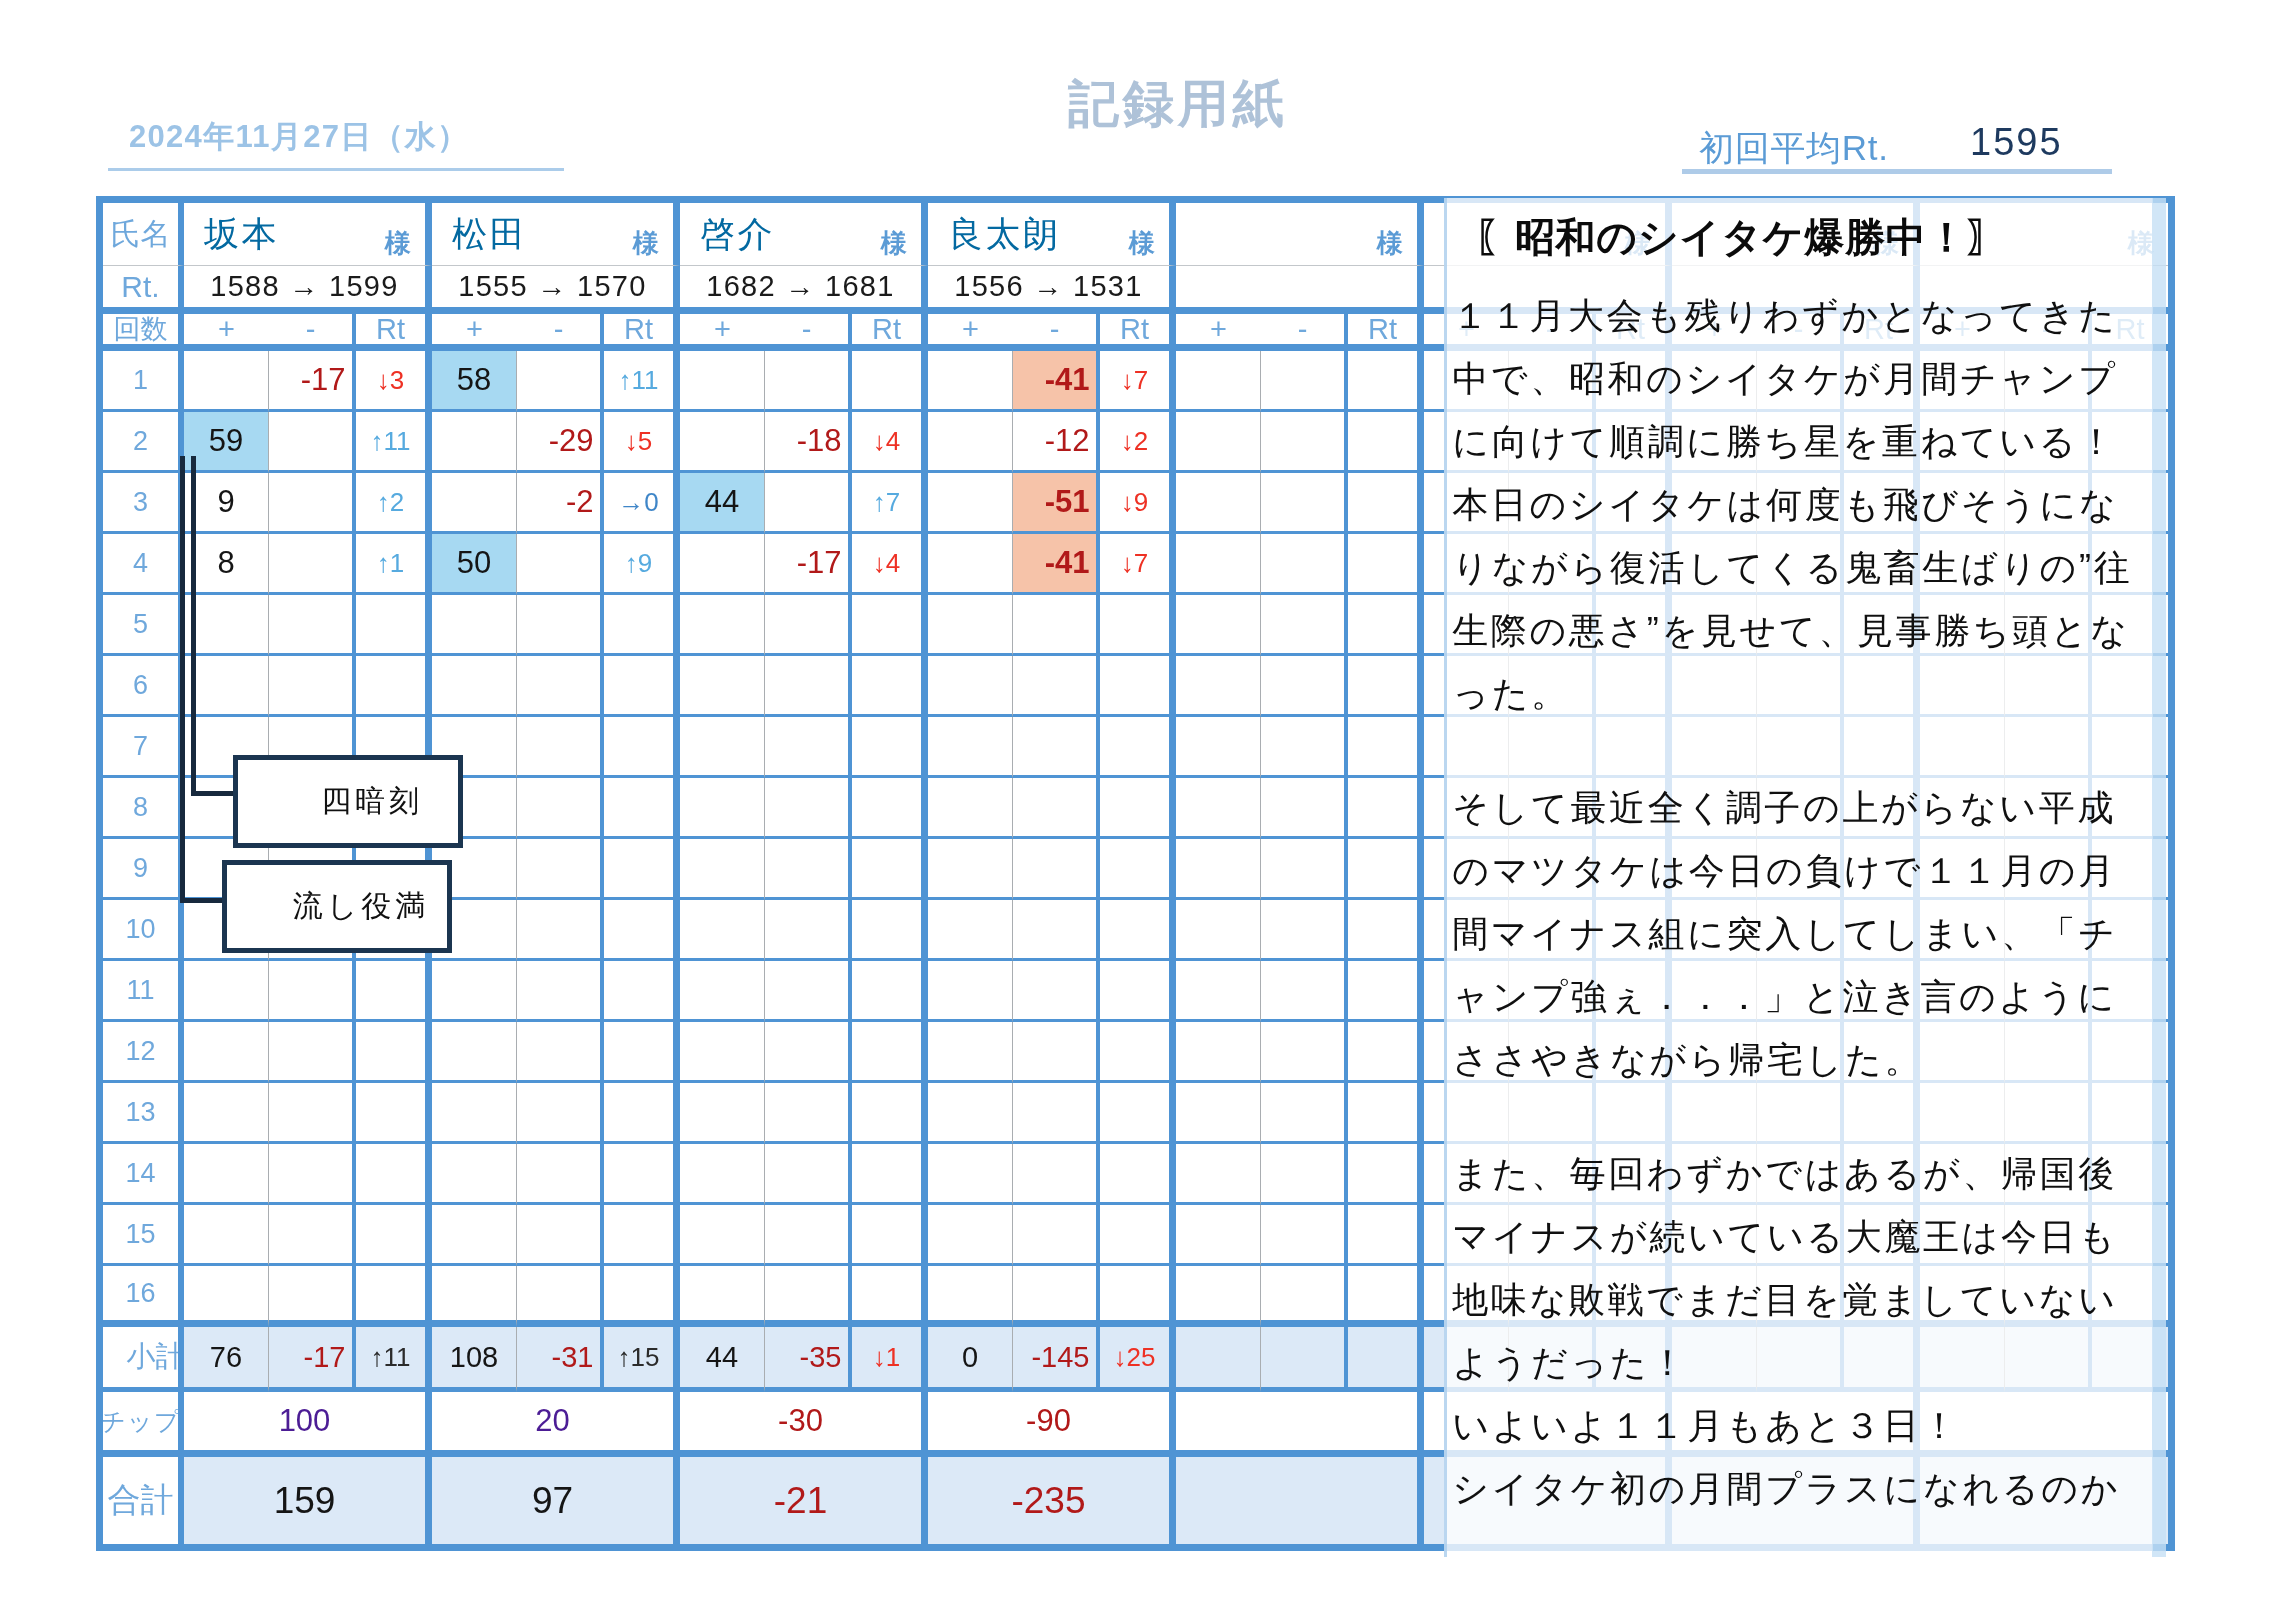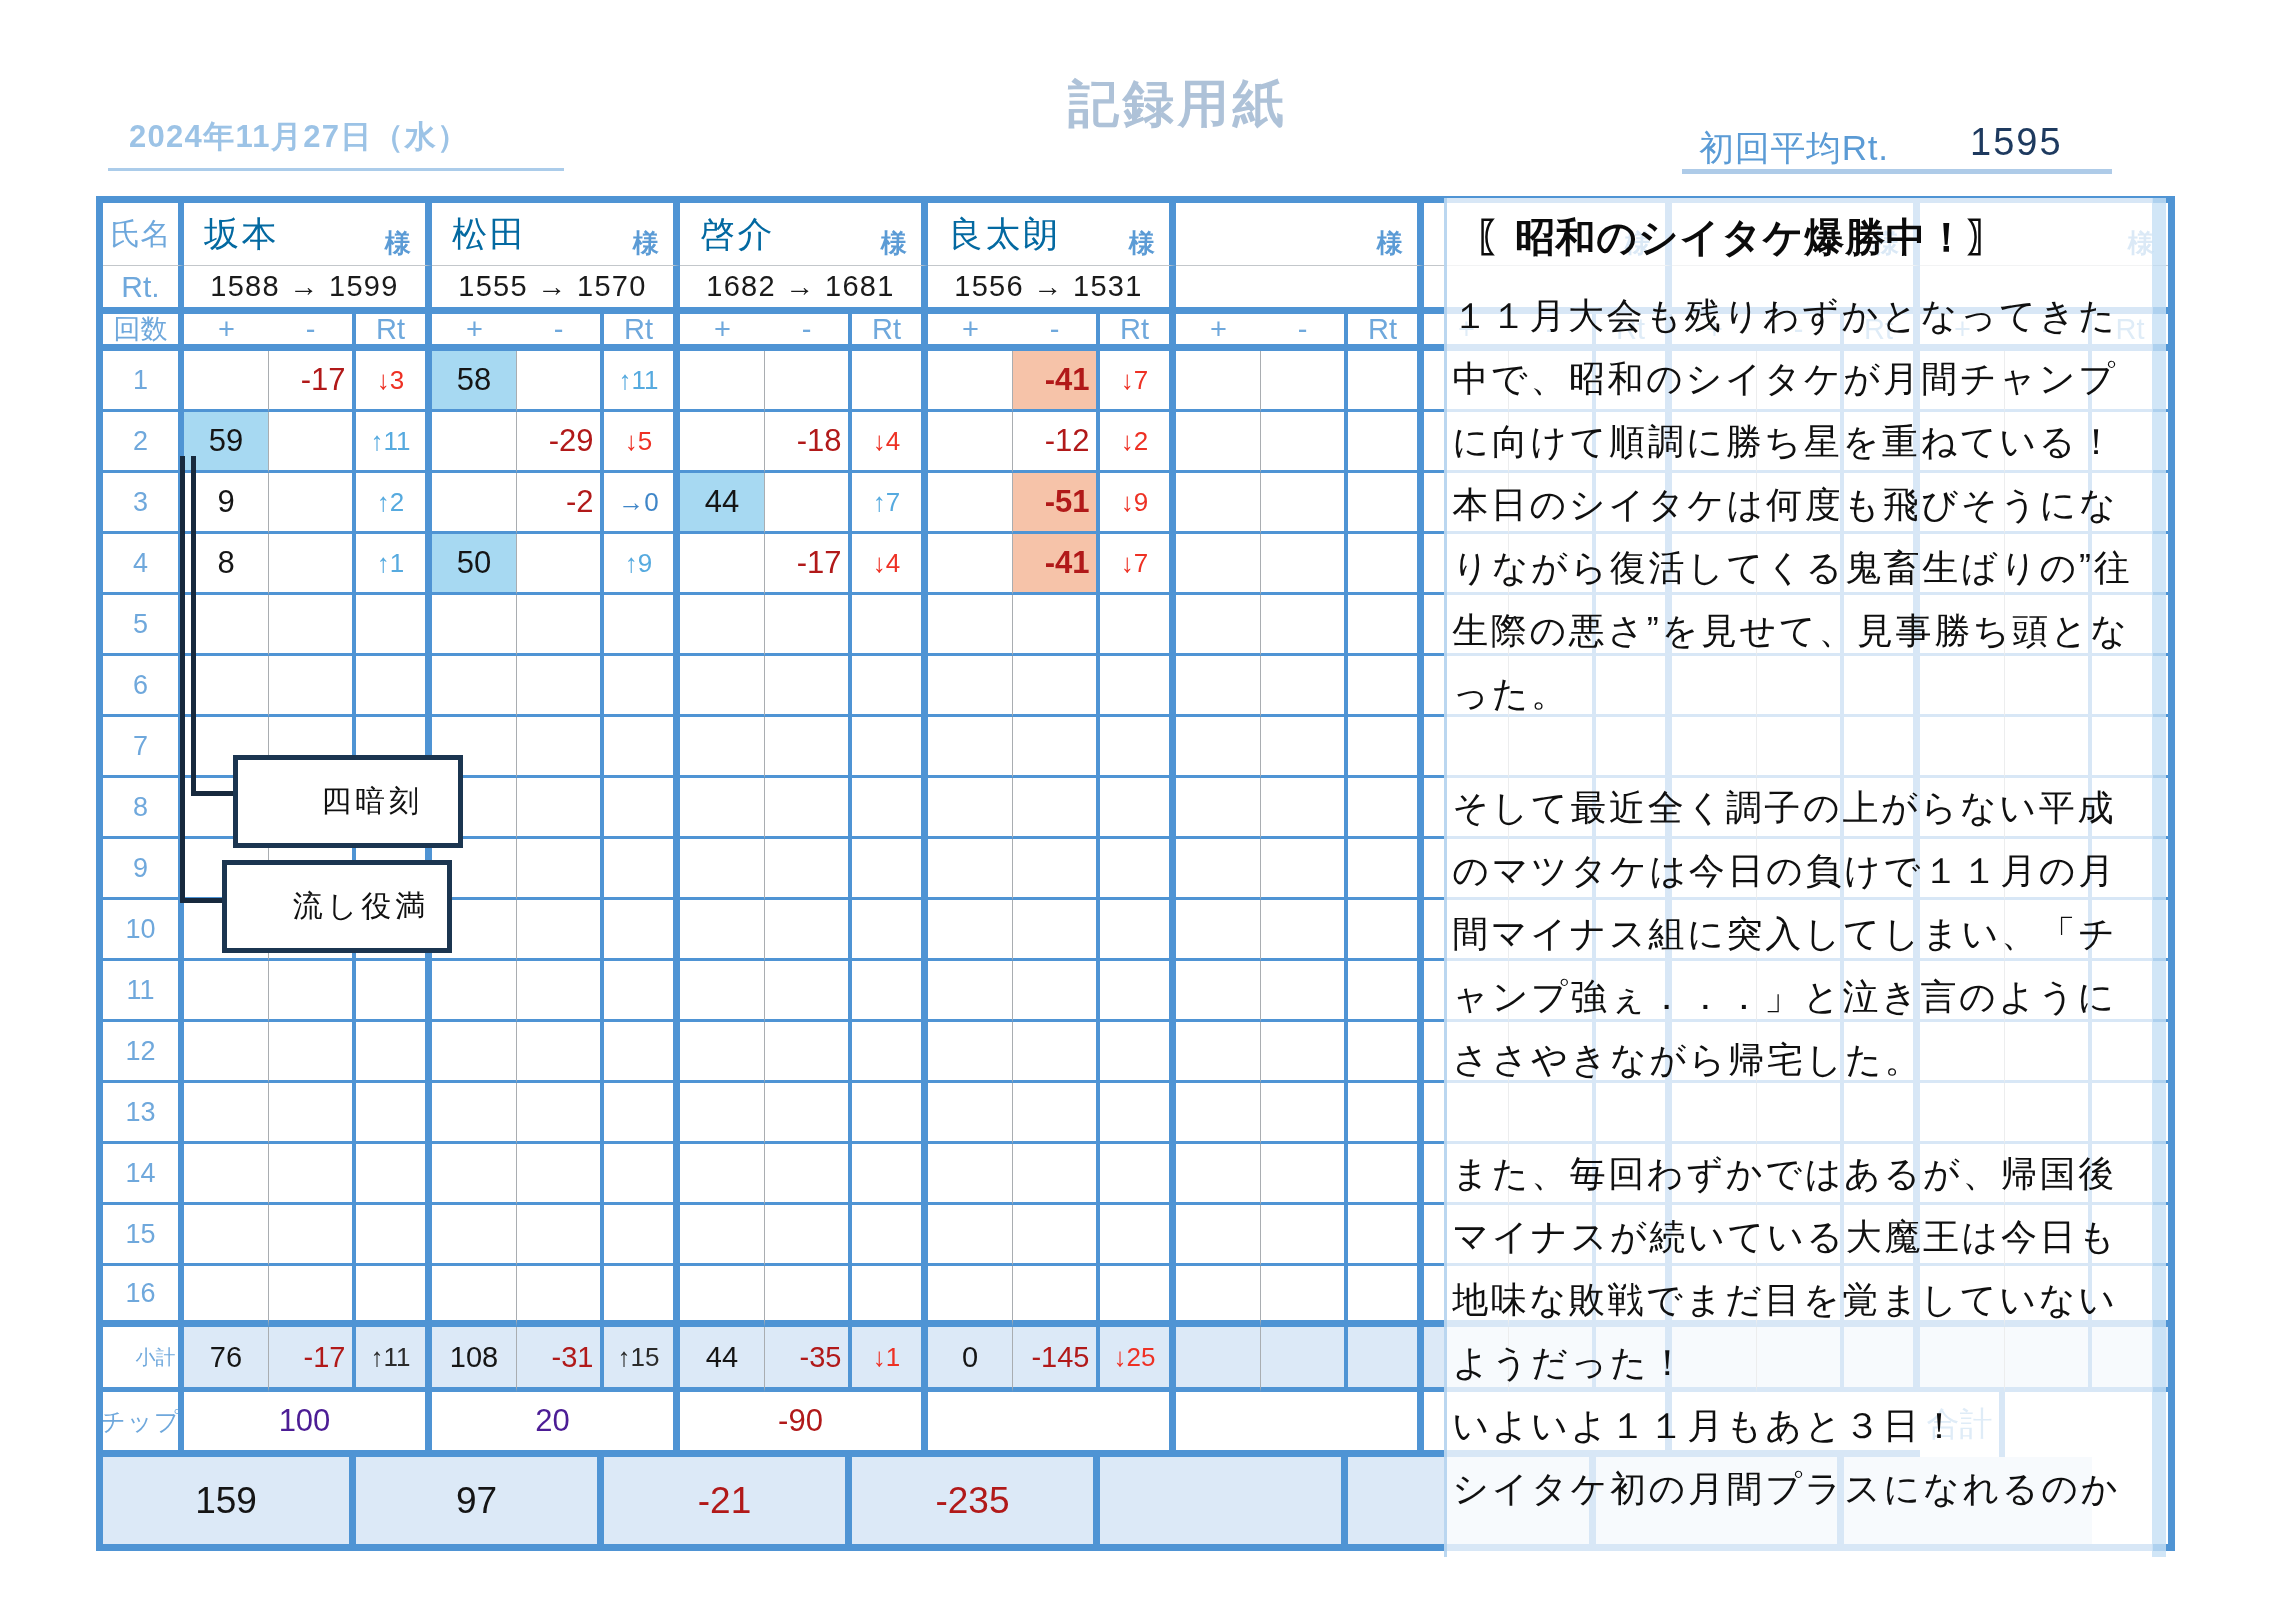--- a/index.html
+++ b/index.html
@@ -40,21 +40,21 @@
   .hb-mid{border-bottom:5.2px solid var(--c-accent,#4f94d4);}
   .hb-thick{border-bottom:7.2px solid var(--c-accent,#4f94d4);}
 
   .center{justify-content:center;}
   .right{justify-content:flex-end;padding-right:6.5px;}
 
   .lab{color:var(--c-label-blue,#6fa8dc);}
   .corner-name{font-size:30px;}
   .corner-rt{font-size:30px;}
   .corner-rounds{font-size:27px;}
-  .corner-sub{font-size:20px;padding-left:30px;}
+  .corner-sub{font-size:29px;padding-left:30px;}
   .corner-chip{font-size:25px;letter-spacing:1.3px;}
   .corner-total{font-size:33px;}
   .rowno{font-size:27px;}
   .colhead{font-size:29px;}
 
   .pname{font-size:35px;color:#0369a1;margin-left:20px;letter-spacing:2.6px;}
   .sama{position:absolute;right:14.3px;bottom:3.9px;font-size:26px;font-weight:bold;
         color:var(--c-honorific-blue,#5b9bd5);}
   .rtline{font-size:29px;color:#1b1b1b;letter-spacing:1.3px;}
 
@@ -599,20 +599,21 @@
       <div class="c rt-chg center hb-mid tint tone-dark vr-sep"></div>
       <div class="c subval center vr-gray hb-mid tint"></div>
       <div class="c subval neg right vr-blue hb-mid tint"></div>
       <div class="c rt-chg center hb-mid tint tone-dark vr-sep"></div>
       <div class="c subval center vr-gray hb-mid tint"></div>
       <div class="c subval neg right vr-blue hb-mid tint"></div>
       <div class="c rt-chg center hb-mid tint tone-dark"></div>
       <div class="c lab corner-chip center vr-label hb-thick">チップ</div>
       <div class="c chipval center hb-thick vr-sep" style="grid-column: span 3;">100</div>
       <div class="c chipval center hb-thick vr-sep" style="grid-column: span 3;">20</div>
+      <div class="c chipval center hb-thick neg vr-sep" style="grid-column: span 3;">-30</div>
       <div class="c chipval center hb-thick neg vr-sep" style="grid-column: span 3;">-90</div>
       <div class="c chipval center hb-thick vr-sep" style="grid-column: span 3;"></div>
       <div class="c chipval center hb-thick vr-sep" style="grid-column: span 3;"></div>
       <div class="c chipval center hb-thick vr-sep" style="grid-column: span 3;"></div>
       <div class="c chipval center hb-thick" style="grid-column: span 3;"></div>
       <div class="c lab corner-total center vr-label">合計</div>
       <div class="c totalval center tint vr-sep" style="grid-column: span 3;">159</div>
       <div class="c totalval center tint vr-sep" style="grid-column: span 3;">97</div>
       <div class="c totalval center tint neg vr-sep" style="grid-column: span 3;">-21</div>
       <div class="c totalval center tint neg vr-sep" style="grid-column: span 3;">-235</div>

